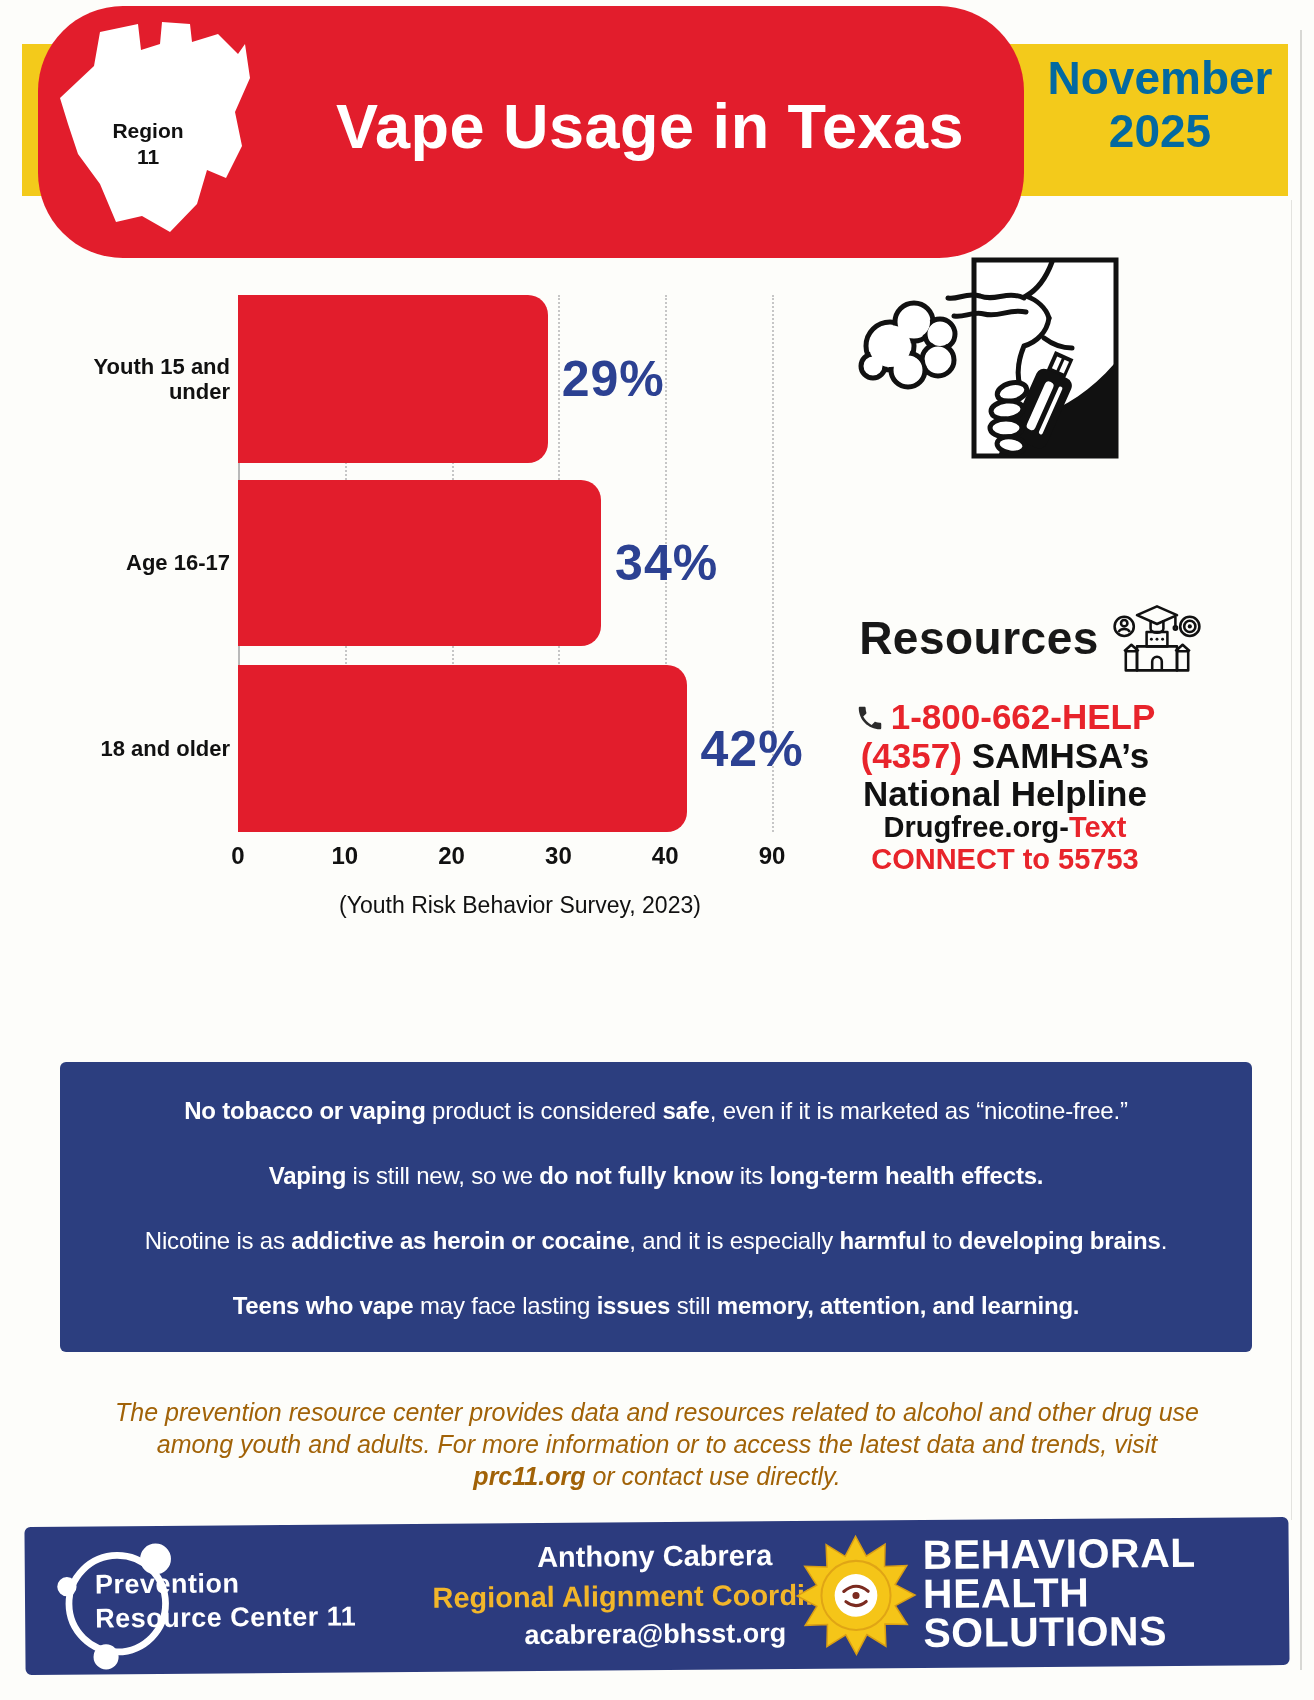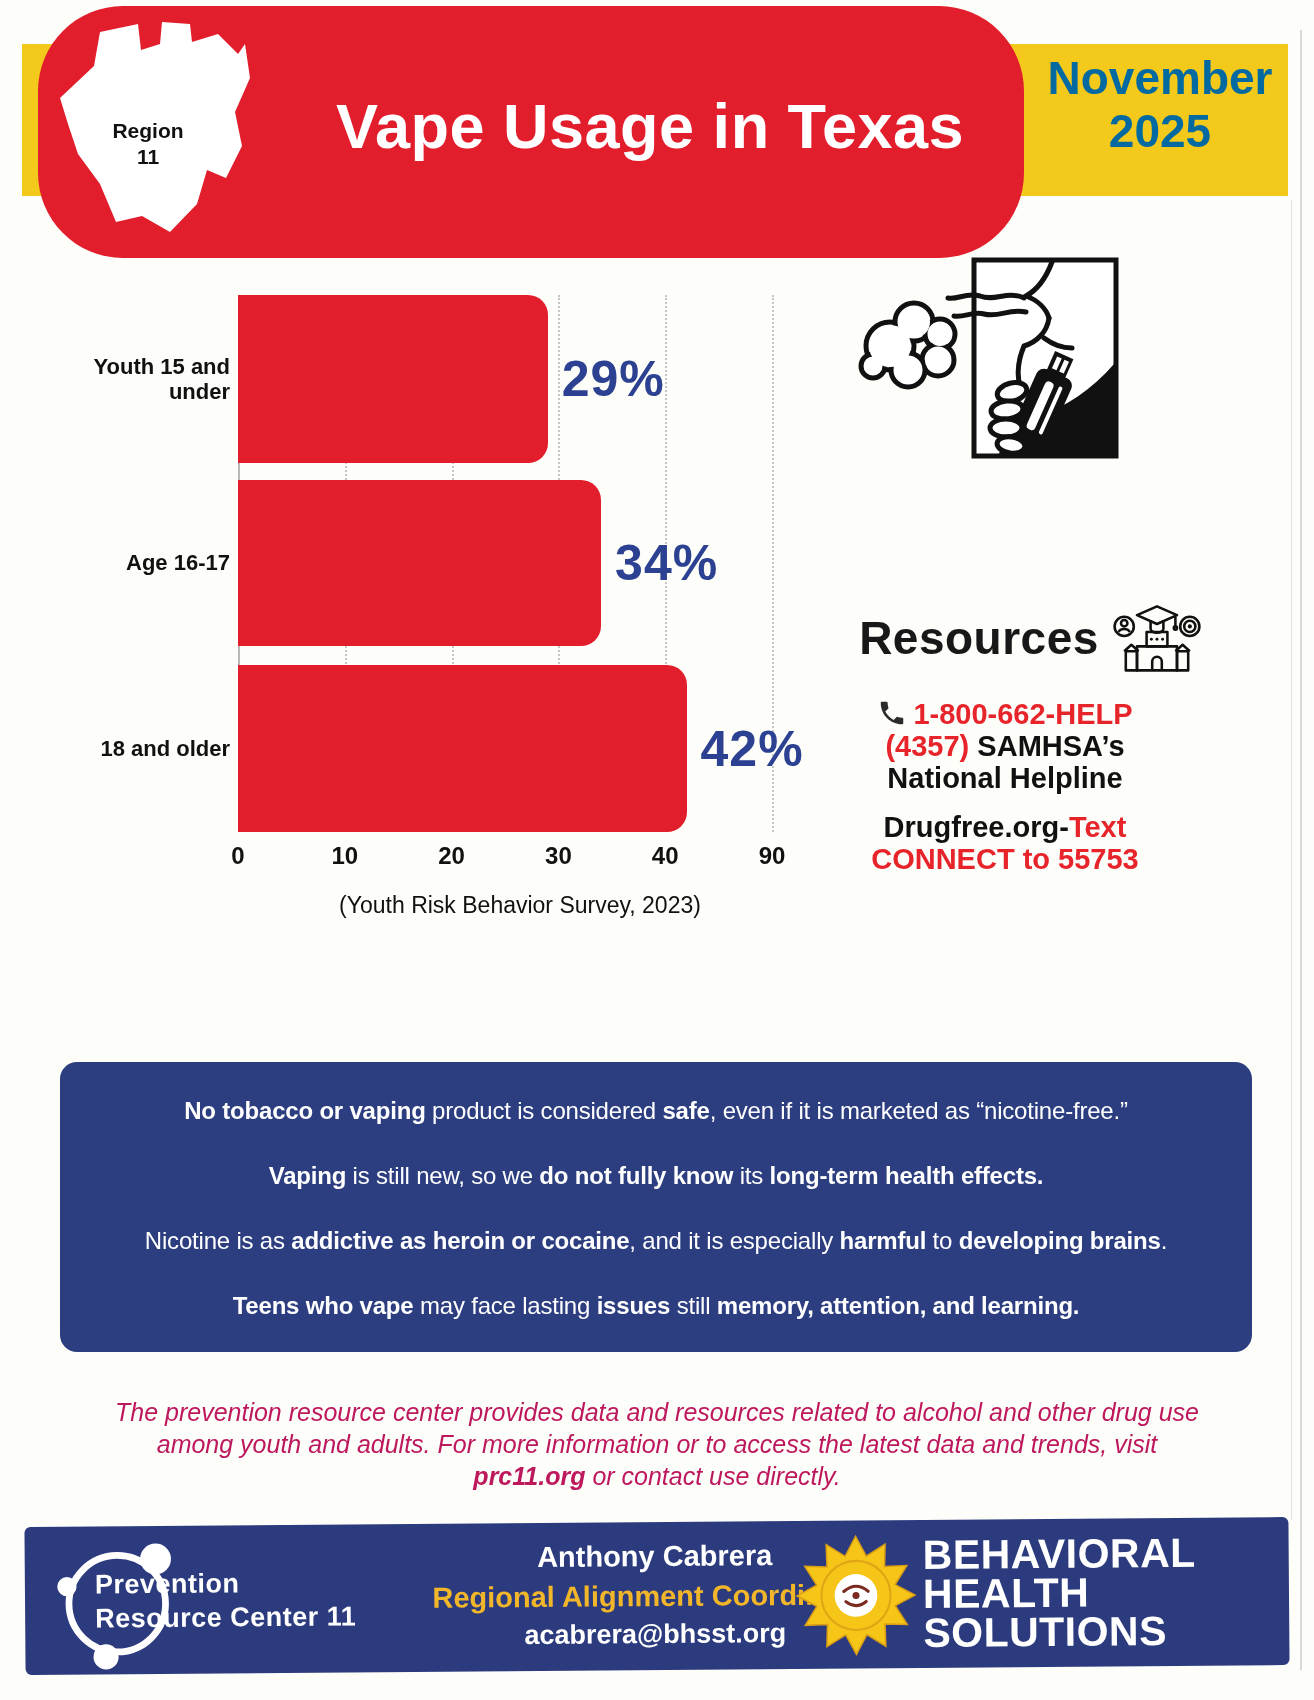--- a/index.html
+++ b/index.html
@@ -53,50 +53,50 @@
     font-size:22px; line-height:1.42; color:#111;
   }
   .resources-row{
     position:absolute; left:855px; top:585px; width:350px; height:105px;
     display:flex; align-items:center; justify-content:center; gap:14px;
   }
   .resources-title{font-weight:800; font-size:46px; color:#181818; letter-spacing:.5px;}
   .edu-icon{width:88px; height:80px; flex:0 0 auto;}
   .helpline{
     position:absolute; left:840px; top:698px; width:330px; text-align:center;
-    font-weight:700; font-size:29px; line-height:1.1; color:#111;
+    font-weight:700; font-size:35px; line-height:1.1; color:#111;
   }
   .helpline .red, .drugfree .red{color:var(--red-text);}
   .phone-icon{display:inline-block; width:30px; height:30px; vertical-align:-4px; margin-right:6px;}
   .drugfree{
     position:absolute; left:840px; top:812px; width:330px; text-align:center;
     font-weight:700; font-size:29px; line-height:1.1; color:#111;
   }
   
   .dyk-pill{
     position:absolute; left:415px; top:948px; width:492px; height:108px;
     background:var(--red); border-radius:60px; z-index:2;
     display:flex; align-items:center; justify-content:center;
     color:#fff; font-weight:700; font-size:56px;
   }
   .facts-box{
     position:absolute; left:60px; top:1062px; width:1192px; height:290px;
-    background:var(--navy); border-radius:17px; z-index:1;
+    background:var(--navy); border-radius:6px; z-index:1;
     display:flex; flex-direction:column; justify-content:space-around;
     padding:16px 26px 14px 26px; box-sizing:border-box;
   }
   .fact-line{
     text-align:center; color:#fff; font-size:24px; font-weight:400;
     white-space:nowrap; letter-spacing:-0.2px;
   }
   .fact-line .seg-bold{font-weight:700;}
   
   .about{
     position:absolute; left:100px; top:1396px; width:1114px; text-align:center;
-    font-style:italic; font-size:25px; line-height:1.28; color:#be185d;
+    font-style:italic; font-size:25px; line-height:1.28; color:#a16207;
   }
   .about .seg-bold{font-weight:700;}
   
   .footer-band{
     position:absolute; left:25px; top:1522px; width:1264px; height:148px;
     background:var(--navy-footer); border-radius:6px; transform:rotate(-0.45deg);
   }
   .prc-logo{position:absolute; left:28px; top:6px; width:140px; height:140px;}
   .prc-text{position:absolute; left:70px; top:42px; color:#fff; font-weight:700; line-height:1.25; letter-spacing:.5px;}
   .prc-text .l1{font-size:27px;}

